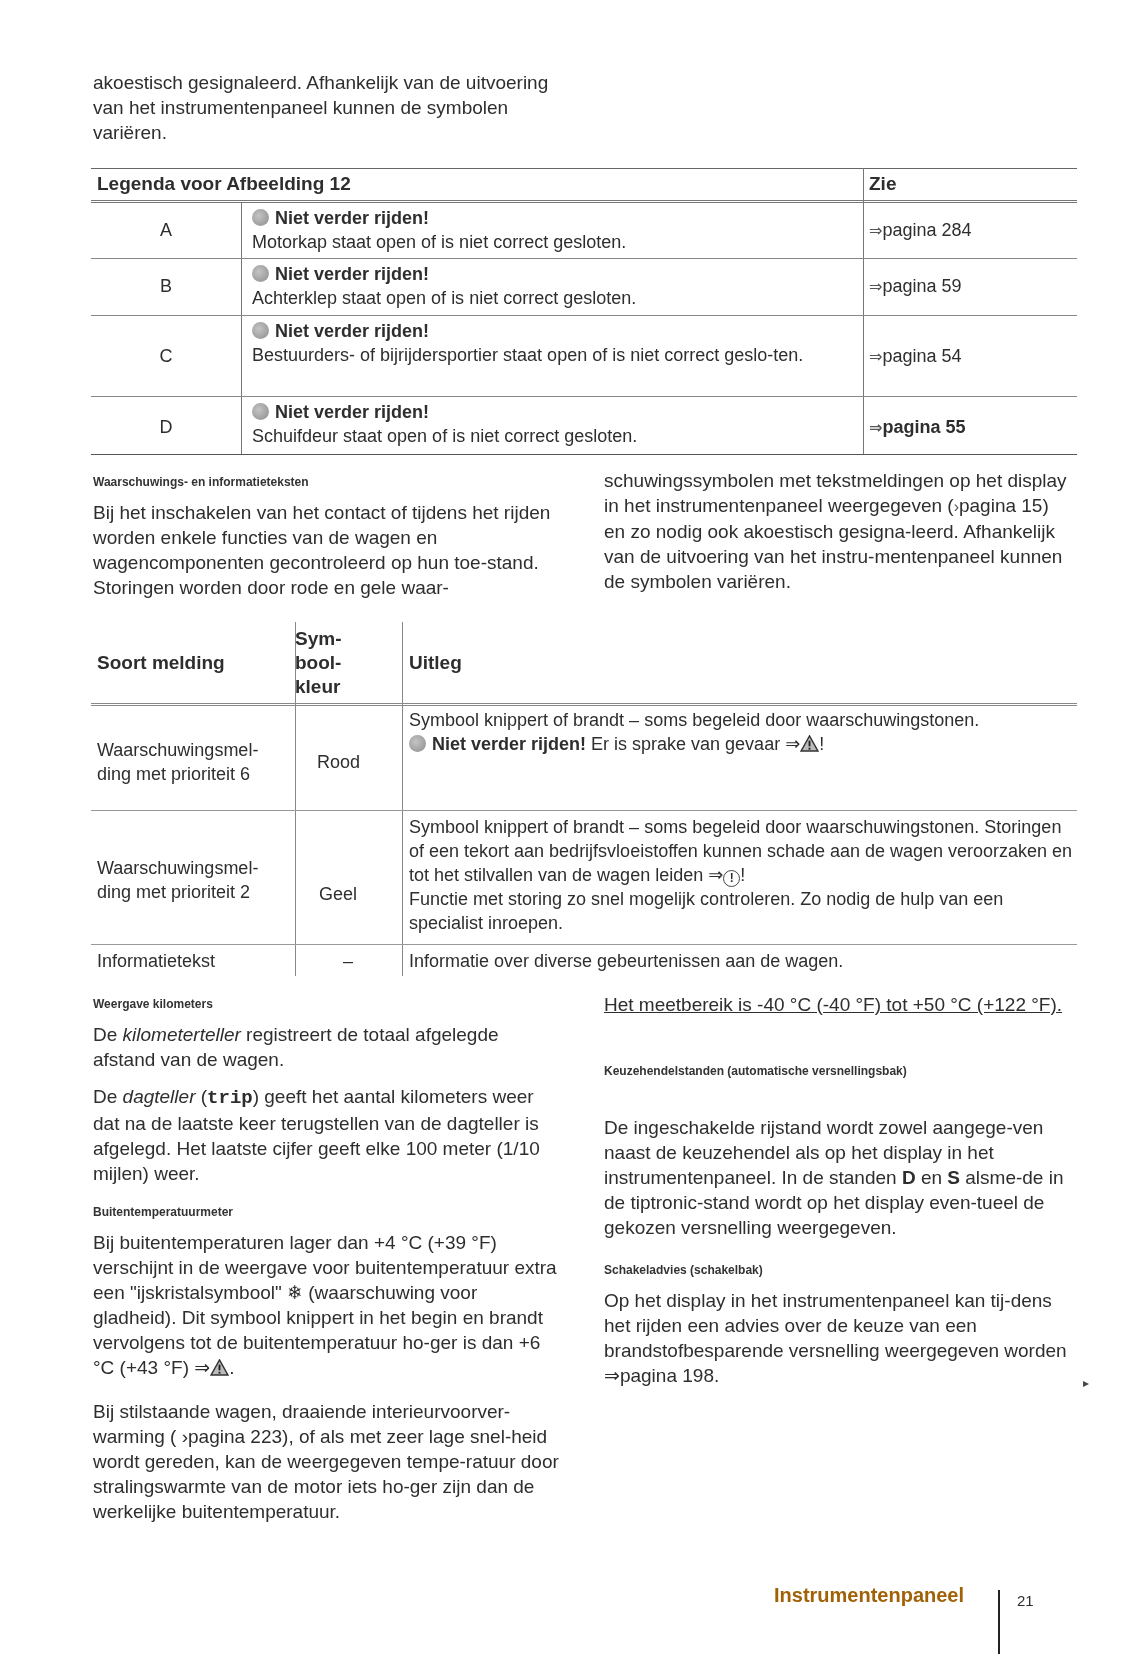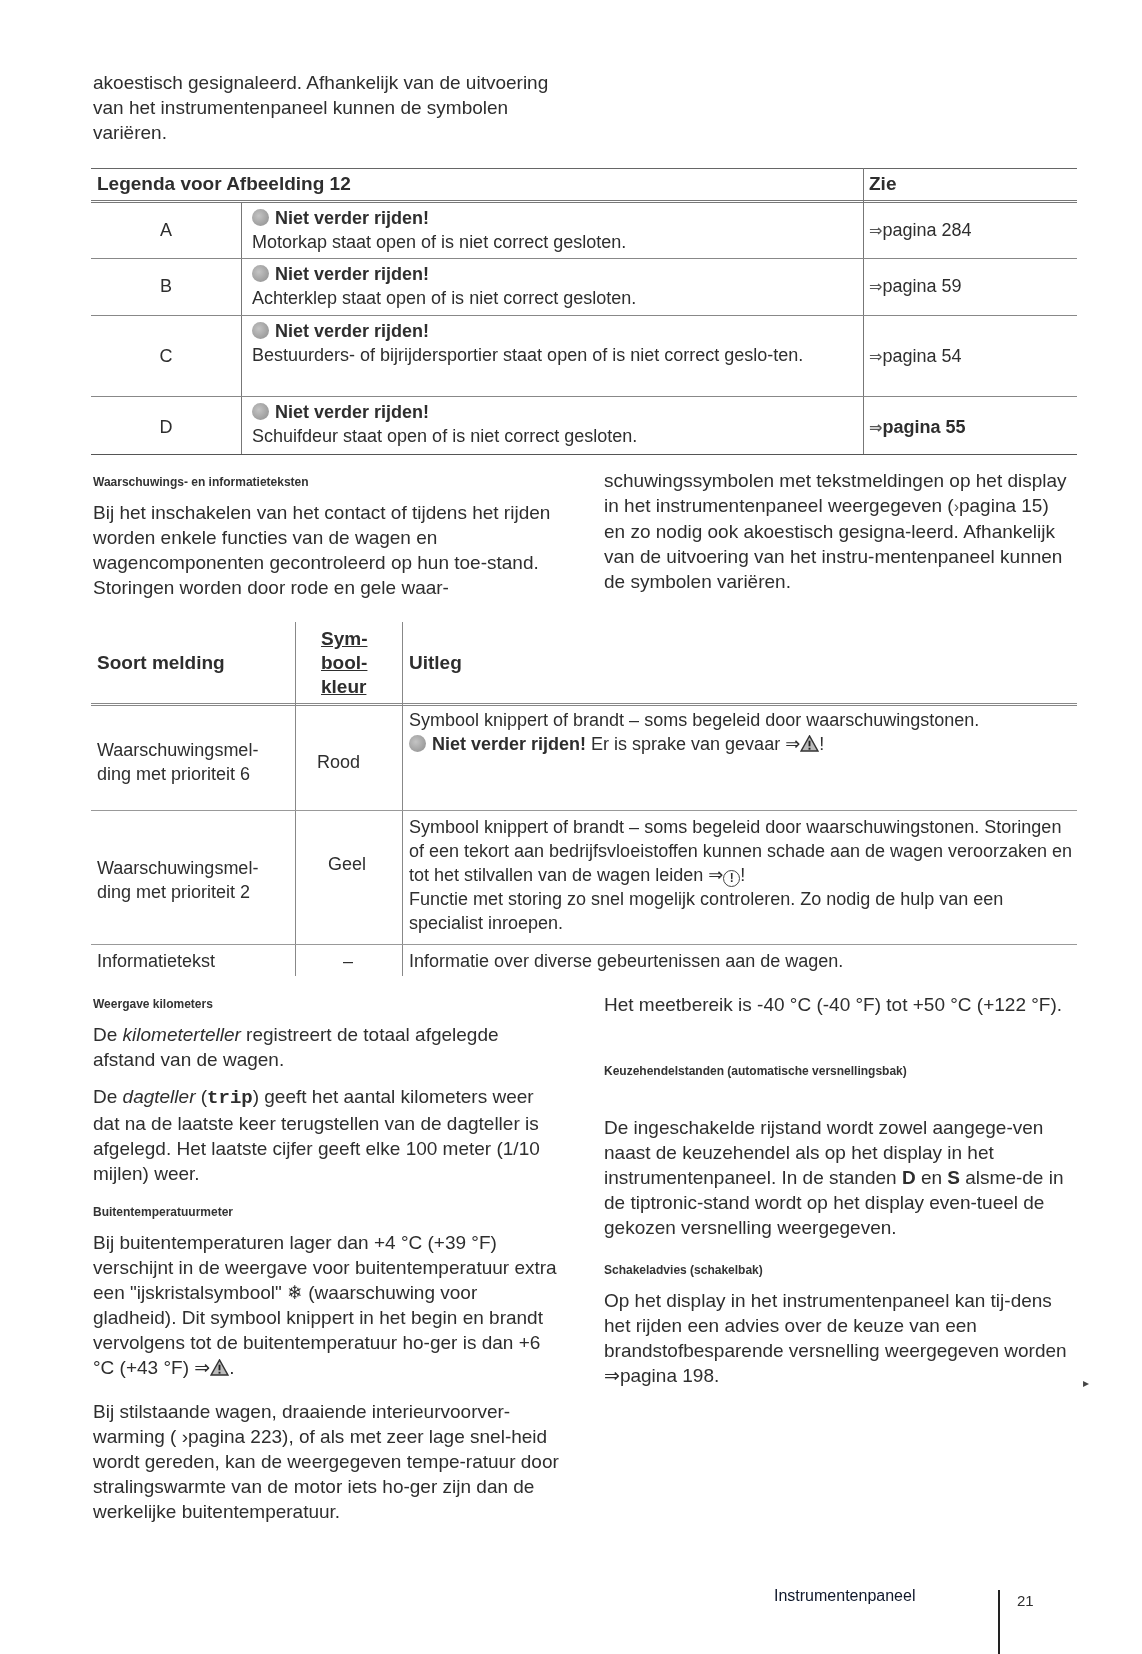--- a/index.html
+++ b/index.html
@@ -40,21 +40,21 @@
   
   #msgtable { left: 91px; top: 622px; width: 986px; }
   #msgtable .col-line { position: absolute; border-left: 1px solid #888; }
   #msgtable .hcell { position: absolute; font-weight: bold; font-size: 19px; line-height: 24px; }
   #msgtable .row-line { position: absolute; left: 0; right: 0; border-top: 1px solid #999; }
   #msgtable .cell { position: absolute; font-size: 18px; line-height: 24px; }
 
   .col-left { left: 93px; width: 470px; }
   .col-right { left: 604px; width: 470px; }
 
-  #footer-title { left: 774px; top: 1583px; font-weight: normal; font-size: 16px; color: #0f172a; }
+  #footer-title { left: 774px; top: 1583px; font-weight: bold; font-size: 20px; color: #a16207; }
   #footer-bar { left: 998px; top: 1590px; width: 2px; height: 64px; background: #222; }
   #footer-page { left: 1017px; top: 1588px; font-size: 15px; }
   #continue-icon { left: 1083px; top: 1371px; font-size: 12px; color: #444; }
 </style>
 </head>
 <body>
 
 <p class="abs" style="left:93px;top:70px;width:480px;">akoestisch gesignaleerd. Afhankelijk van de uitvoering van het instrumentenpaneel kunnen de symbolen variëren.</p>
 
 <div id="legend" class="abs">
@@ -106,38 +106,38 @@
 </div>
 
 <div class="abs h col-left" style="top:470px;">Waarschuwings- en informatieteksten</div>
 <p class="abs col-left" style="top:500px;width:460px;">Bij het inschakelen van het contact of tijdens het rijden worden enkele functies van de wagen en wagencomponenten gecontroleerd op hun toe-stand. Storingen worden door rode en gele waar-</p>
 <p class="abs col-right" style="top:468px;width:465px;"><span>schuwingssymbolen met tekstmeldingen op het display in het instrumentenpaneel weergegeven (</span><span class="arrow">›</span><span>pagina 15</span><span>) en zo nodig ook akoestisch gesigna-leerd. Afhankelijk van de uitvoering van het instru-mentenpaneel kunnen de symbolen variëren.</span></p>
 
 <div id="msgtable" class="abs">
   <div class="col-line" style="left:204px;top:0;height:354px;"></div>
   <div class="col-line" style="left:311px;top:0;height:354px;"></div>
   <div class="hcell" style="left:6px;top:29px;">Soort melding</div>
-  <div class="hcell" style="left:230px;top:5px;width:70px;text-decoration:underline;">Sym-bool-kleur</div>
+  <div class="hcell" style="left:204px;top:5px;width:70px;">Sym-bool-kleur</div>
   <div class="hcell" style="left:318px;top:29px;">Uitleg</div>
   <div class="row-line" style="top:81px;border-top:3px double #888;"></div>
 
   <div class="cell" style="left:6px;top:116px;width:190px;">Waarschuwingsmel-ding met prioriteit 6</div>
   <div class="cell" style="left:226px;top:128px;">Rood</div>
   <div class="cell" style="left:318px;top:86px;width:670px;">
     <div>Symbool knippert of brandt – soms begeleid door waarschuwingstonen.</div>
     <div><span class="stop-icon"></span><span class="b">Niet verder rijden!</span><span> Er is sprake van gevaar ⇒</span><svg class="warn-icon" viewBox="0 0 20 18">
           <polygon points="10,1 19,17 1,17" fill="#bbb" stroke="#333" stroke-width="1.5"></polygon>
           <rect x="9" y="6" width="2" height="6" fill="#222"></rect>
           <rect x="9" y="13.5" width="2" height="2" fill="#222"></rect>
         </svg>!</div>
   </div>
   <div class="row-line" style="top:188px;"></div>
 
   <div class="cell" style="left:6px;top:234px;width:190px;">Waarschuwingsmel-ding met prioriteit 2</div>
-  <div class="cell" style="left:228px;top:230px;margin-left:9px;">Geel</div>
+  <div class="cell" style="left:228px;top:260px;">Geel</div>
   <div class="cell" style="left:318px;top:193px;width:670px;">
     <span>Symbool knippert of brandt – soms begeleid door waarschuwingstonen. Storingen of een tekort aan bedrijfsvloeistoffen kunnen schade aan de wagen veroorzaken en tot het stilvallen van de wagen leiden ⇒</span><span class="info-icon">!</span>!<br>
     <span>Functie met storing zo snel mogelijk controleren. Zo nodig de hulp van een specialist inroepen.</span>
   </div>
   <div class="row-line" style="top:322px;"></div>
 
   <div class="cell" style="left:6px;top:327px;">Informatietekst</div>
   <div class="cell" style="left:252px;top:327px;">–</div>
   <div class="cell" style="left:318px;top:327px;width:670px;">Informatie over diverse gebeurtenissen aan de wagen.</div>
 </div>
@@ -147,21 +147,21 @@
 <p class="abs col-left" style="top:1084px;width:460px;"><span>De </span><span class="i">dagteller</span><span> (</span><span class="mono">trip</span><span>) geeft het aantal kilometers weer dat na de laatste keer terugstellen van de dagteller is afgelegd. Het laatste cijfer geeft elke 100 meter (1/10 mijlen) weer.</span></p>
 
 <div class="abs h col-left" style="top:1200px;">Buitentemperatuurmeter</div>
 <p class="abs col-left" style="top:1230px;width:470px;"><span>Bij buitentemperaturen lager dan +4 °C (+39 °F) verschijnt in de weergave voor buitentemperatuur extra een "ijskristalsymbool" </span><span>❄</span><span> (waarschuwing voor gladheid). Dit symbool knippert in het begin en brandt vervolgens tot de buitentemperatuur ho-ger is dan +6 °C (+43 °F) ⇒</span><svg class="warn-icon" viewBox="0 0 20 18">
       <polygon points="10,1 19,17 1,17" fill="#bbb" stroke="#333" stroke-width="1.5"></polygon>
       <rect x="9" y="6" width="2" height="6" fill="#222"></rect>
       <rect x="9" y="13.5" width="2" height="2" fill="#222"></rect>
     </svg><span>.</span></p>
 <p class="abs col-left" style="top:1399px;width:470px;"><span>Bij stilstaande wagen, draaiende interieurvoorver-warming ( </span><span>›pagina 223</span><span>), of als met zeer lage snel-heid wordt gereden, kan de weergegeven tempe-ratuur door stralingswarmte van de motor iets ho-ger zijn dan de werkelijke buitentemperatuur.</span></p>
 
-<p class="abs col-right" style="top:992px;width:470px;">Het meetbereik is -40 °C (-40 °F) tot +50 °C (+122 °F).</p>
+<p class="abs col-right" style="top:992px;width:470px;text-decoration:underline;">Het meetbereik is -40 °C (-40 °F) tot +50 °C (+122 °F).</p>
 <div class="abs h col-right" style="top:1058px;width:440px;line-height:26px;">Keuzehendelstanden (automatische versnellingsbak)</div>
 <p class="abs col-right" style="top:1115px;width:468px;"><span>De ingeschakelde rijstand wordt zowel aangege-ven naast de keuzehendel als op het display in het instrumentenpaneel. In de standen </span><span class="b">D</span><span> en </span><span class="b">S</span><span> alsme-de in de tiptronic-stand wordt op het display even-tueel de gekozen versnelling weergegeven.</span></p>
 <div class="abs h col-right" style="top:1258px;">Schakeladvies (schakelbak)</div>
 <p class="abs col-right" style="top:1288px;width:468px;"><span>Op het display in het instrumentenpaneel kan tij-dens het rijden een advies over de keuze van een brandstofbesparende versnelling weergegeven worden ⇒</span><span>pagina 198.</span></p>
 
 <div id="continue-icon" class="abs">▸</div>
 
 <div id="footer-title" class="abs">Instrumentenpaneel</div>
 <div id="footer-bar" class="abs"></div>
 <div id="footer-page" class="abs">21</div>

